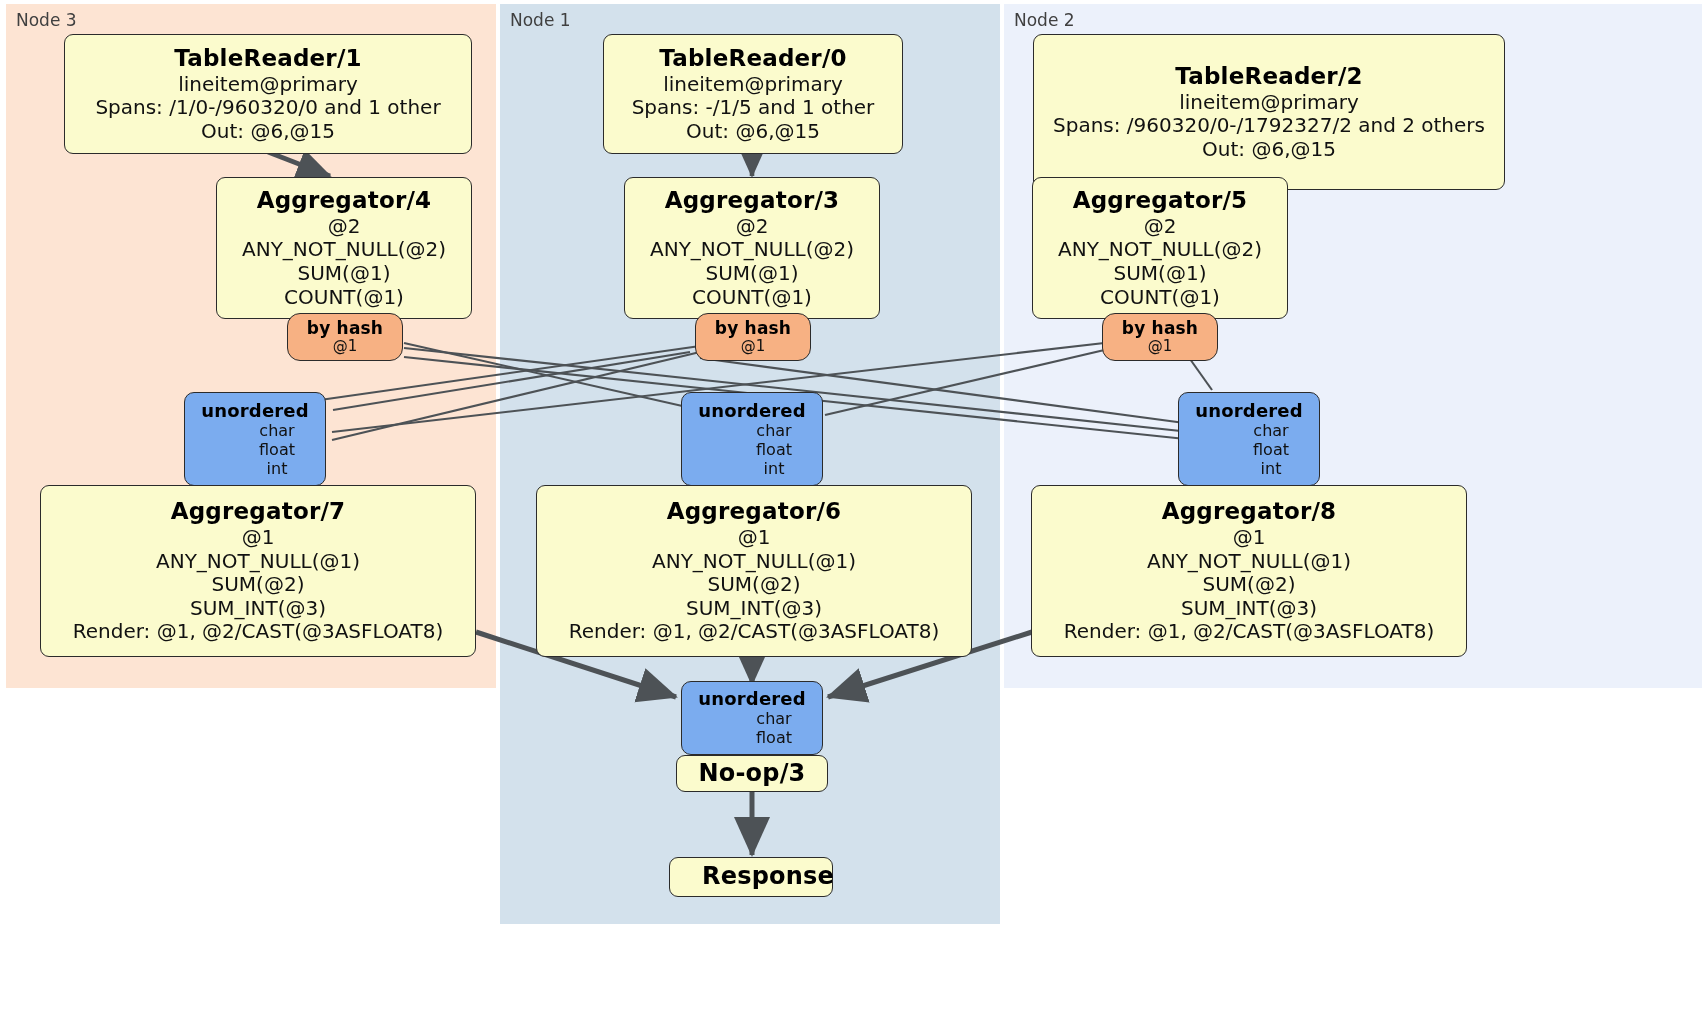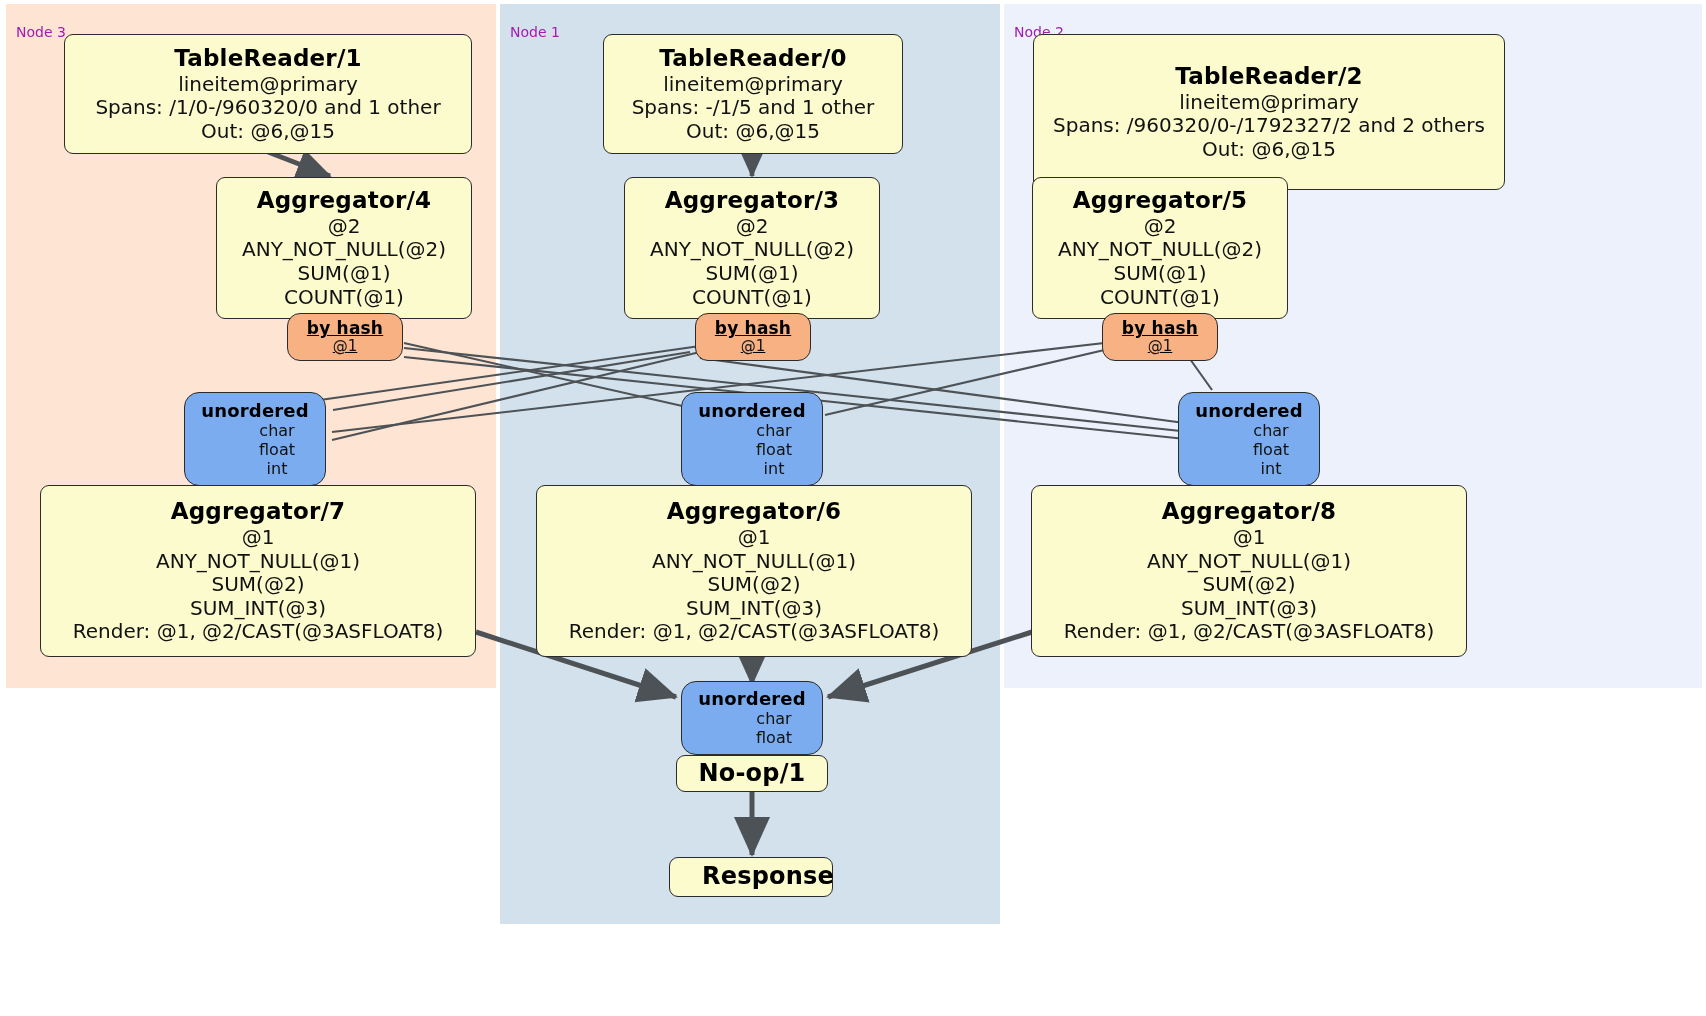--- a/index.html
+++ b/index.html
@@ -1,38 +1,38 @@
 <!DOCTYPE html>
 <html><head>
 <meta charset="utf-8">
 <style>
   html,body{margin:0;padding:0;background:#ffffff;}
   body{font-family:"DejaVu Sans","Liberation Sans",sans-serif;}
   #stage{position:relative;width:1706px;height:1016px;overflow:hidden;background:#ffffff;}
 
   .node-region{position:absolute;box-sizing:border-box;}
-  .node-label{position:absolute;left:10px;top:18px;font-size:14px;color:#a21caf;line-height:20px;white-space:nowrap;}
+  .node-label{position:absolute;left:10px;top:6px;font-size:17px;color:#404040;line-height:20px;white-space:nowrap;}
 
   #region-node3{left:6px;top:4px;width:490px;height:684px;background:#fde4d3;}
   #region-node1{left:500px;top:4px;width:500px;height:920px;background:#d3e1ec;}
   #region-node2{left:1004px;top:4px;width:698px;height:684px;background:#ecf1fb;}
 
   svg.edges{position:absolute;left:0;top:0;width:1706px;height:1016px;pointer-events:none;}
 
   .box{position:absolute;box-sizing:border-box;border:1.6px solid #2b2b2b;border-radius:9px;
        display:flex;flex-direction:column;align-items:center;justify-content:center;
        text-align:center;line-height:1.18;}
   .box .t{font-weight:bold;font-size:23px;color:#000;letter-spacing:.2px;margin-bottom:1px;}
   .box .l{font-size:20px;color:#111;white-space:nowrap;}
 
   .proc{background:#fbfbcd;}
-  .router{background:#f7b183;border-radius:13px;text-decoration:underline;}
+  .router{background:#f7b183;border-radius:13px;}
   .router .t{font-size:17px;margin-bottom:0;}
   .router .l{font-size:15px;}
-  .sync{background:#7bacef;border-radius:15px;}
+  .sync{background:#7bacef;border-radius:10px;}
   .sync .t{font-size:18px;margin-bottom:1px;}
   .sync .l{font-size:16px;margin-left:44px;}
   .simple{background:#fbfbcd;}
   .simple .t{font-size:24px;}
 </style>
 </head>
 <body>
 
 <div id="stage">
 
@@ -200,20 +200,20 @@
     <div class="l">Render: @1, @2/CAST(@3ASFLOAT8)</div>
   </div>
 
   <div class="box sync" style="left:681px;top:681px;width:142px;height:74px;">
     <div class="t">unordered</div>
     <div class="l">char</div>
     <div class="l">float</div>
   </div>
 
   <div class="box simple" style="left:676px;top:755px;width:152px;height:37px;">
-    <div class="t">No-op/1</div>
+    <div class="t">No-op/3</div>
   </div>
 
   <div class="box simple" style="left:669px;top:857px;width:164px;height:40px;padding-left:34px;">
     <div class="t">Response</div>
   </div>
 
 </div>
 
 </body></html>

